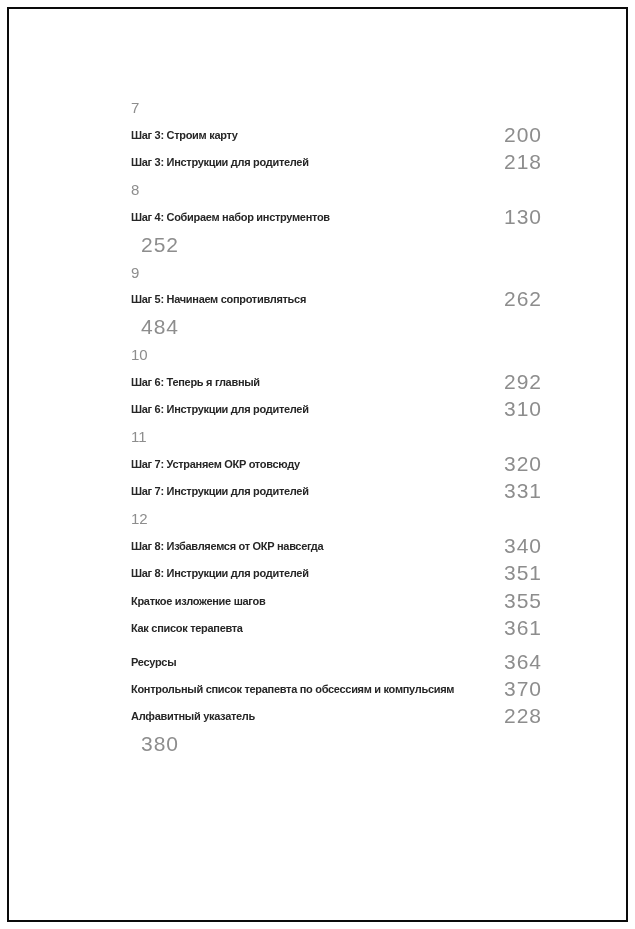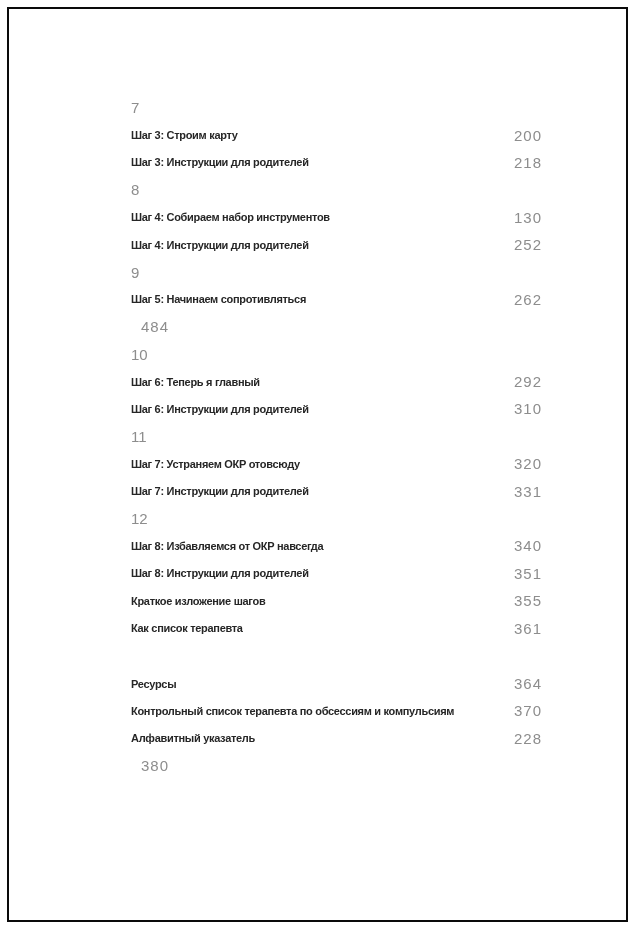--- a/index.html
+++ b/index.html
@@ -29,34 +29,34 @@
     left: 122px;
     right: 84px;
   }
   .toc-row {
     display: flex;
     justify-content: space-between;
     align-items: center;
     height: 27.4px;
   }
   .toc-row.gap-before {
-    margin-top: 28px;
+    margin-top: 6px;
   }
   .toc-title {
     font-size: 11px;
     font-weight: 700;
     color: #262626;
     letter-spacing: -0.3px;
     white-space: nowrap;
     overflow: hidden;
     flex: 1 1 auto;
     min-width: 0;
   }
   .toc-page {
-    font-size: 15px;
+    font-size: 21px;
     font-weight: 400;
     color: #8d8d8d;
     letter-spacing: 1px;
     flex: 0 0 auto;
     margin-left: 10px;
     text-align: center;
   }
   .toc-section {
     font-size: 15px;
     font-weight: 400;
@@ -81,21 +81,20 @@
     <span class="toc-page">218</span>
   </div>
         <div class="toc-row">
     <span class="toc-section">8</span>
   </div>
         <div class="toc-row">
     <span class="toc-title">Шаг 4: Собираем набор инструментов</span>
     <span class="toc-page">130</span>
   </div>
         <div class="toc-row">
-    <span class="toc-title">Шаг 4: Инструкции для родителей</span>
     <span class="toc-page">252</span>
   </div>
         <div class="toc-row">
     <span class="toc-section">9</span>
   </div>
         <div class="toc-row">
     <span class="toc-title">Шаг 5: Начинаем сопротивляться</span>
     <span class="toc-page">262</span>
   </div>
         <div class="toc-row">

